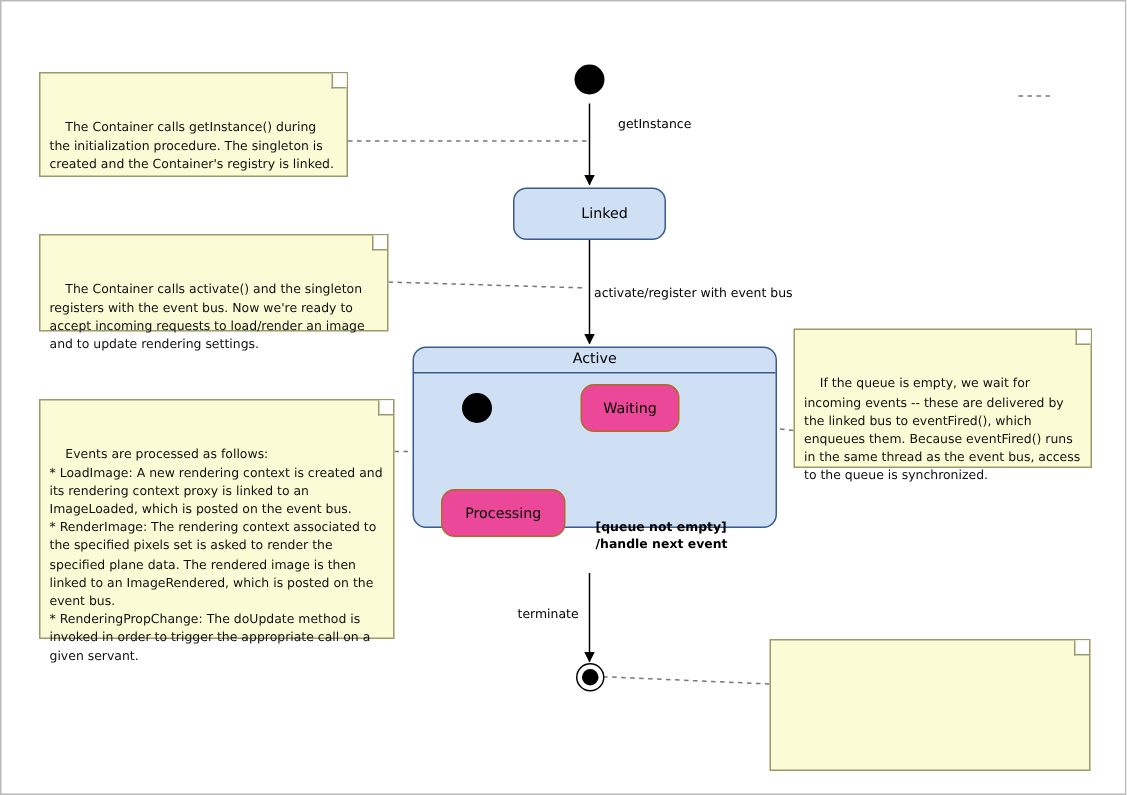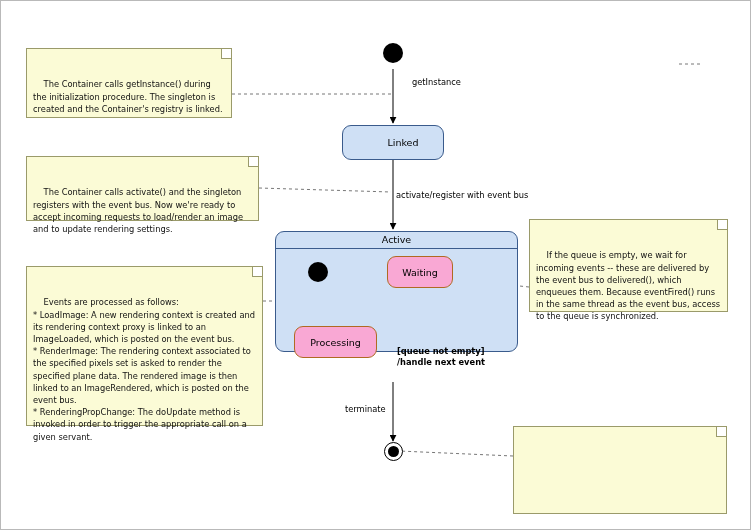--- a/index.html
+++ b/index.html
@@ -61,21 +61,21 @@
     border-radius: 9px;
     background: #cfe0f5;
     font-size: 9.5px;
     color: #000000;
     display: flex;
     align-items: center;
     justify-content: center;
     text-align: center;
   }
   .state-orange {
-    background: #f9a8d4;
+    background: #ec4899;
     border: 1px solid #b06a22;
     border-radius: 9px;
   }
   .composite {
     position: absolute;
     box-sizing: border-box;
     border: 1px solid #3a5b8c;
     border-radius: 9px;
     background: #cfe0f5;
   }
@@ -210,20 +210,20 @@
     <div class="note-corner"></div>
     <span>Events are processed as follows:
 * LoadImage: A new rendering context is created and its rendering context proxy is linked to an ImageLoaded, which is posted on the event bus.
 * RenderImage: The rendering context associated to the specified pixels set is asked to render the specified plane data. The rendered image is then linked to an ImageRendered, which is posted on the event bus.
 * RenderingPropChange: The doUpdate method is invoked in order to trigger the appropriate call on a given servant.</span>
   </div>
 
 
   <div class="note" style="left:528px; top:218px; width:199px; height:93px;">
     <div class="note-corner"></div>
-    <span>If the queue is empty, we wait for incoming events -- these are delivered by the event bus to delivered(), which enqueues them. Because eventFired() runs in the same thread as the event bus, access to the queue is synchronized.</span>
+    <span>If the queue is empty, we wait for incoming events -- these are delivered by the linked bus to eventFired(), which enqueues them. Because eventFired() runs in the same thread as the event bus, access to the queue is synchronized.</span>
   </div>
 
   <div class="note" style="left:512px; top:425px; width:214px; height:88px;">
     <div class="note-corner"></div>
   </div>
 
 </div>
 
 </body></html>

